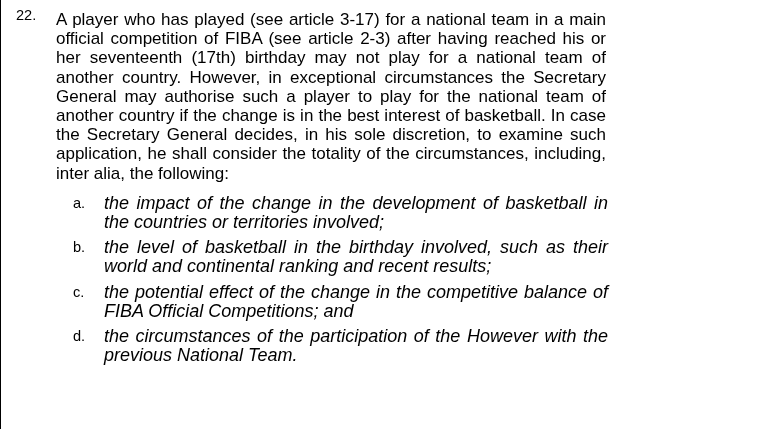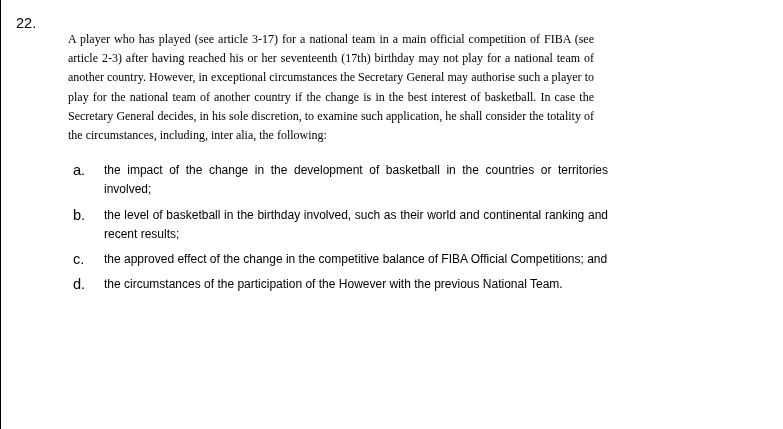--- a/index.html
+++ b/index.html
@@ -12,46 +12,45 @@
     height: 429px;
     font-family: "Liberation Sans", sans-serif;
     color: #000000;
     overflow: hidden;
   }
   .page {
     position: relative;
     width: 628px;
     height: 429px;
     box-sizing: border-box;
-    padding: 14px 18px 0 8px;
+    padding: 6px 18px 0 8px;
   }
   .clause {
     display: flex;
     align-items: flex-start;
   }
   .clause-number {
     width: 44px;
     flex: 0 0 44px;
     font-size: 14.6px;
     line-height: 19.2px;
     padding-left: 8px;
     box-sizing: border-box;
   }
   .clause-body {
     flex: 1 1 auto;
     min-width: 0;
   }
   .para {
-    font-size: 12px;
+    font-size: 17px;
     line-height: 19.2px;
     text-align: justify;
     text-justify: inter-word;
-    margin: 16px;
+    margin: 4px;
     hyphens: none;
-    font-family: Liberation Serif, serif;
   }
   .sub-list {
     margin: 11px 0 0 0;
     padding: 0;
     list-style: none;
   }
   .sub-item {
     display: flex;
     align-items: flex-start;
     margin-bottom: 6px;
@@ -63,26 +62,27 @@
     width: 52px;
     flex: 0 0 52px;
     font-size: 14.6px;
     line-height: 19.2px;
     padding-left: 21px;
     box-sizing: border-box;
   }
   .sub-text {
     flex: 1 1 auto;
     min-width: 0;
-    font-size: 12px;
+    font-size: 18px;
     line-height: 19.2px;
     text-align: justify;
     text-justify: inter-word;
     padding-right: 2px;
     box-sizing: border-box;
+    font-style: italic;
   }
   .closing {
     margin-top: 10px;
   }
   .left-rule {
     position: absolute;
     left: 0;
     top: 0;
     width: 1px;
     height: 429px;
@@ -111,21 +111,21 @@
           <span class="sub-text">the impact of the change in the development of basketball in the countries or territories involved;</span>
         </li>
 
         <li class="sub-item">
           <span class="sub-label">b.</span>
           <span class="sub-text">the level of basketball in the birthday involved, such as their world and continental ranking and recent results;</span>
         </li>
 
         <li class="sub-item">
           <span class="sub-label">c.</span>
-          <span class="sub-text">the approved effect of the change in the competitive balance of FIBA Official Competitions; and</span>
+          <span class="sub-text">the potential effect of the change in the competitive balance of FIBA Official Competitions; and</span>
         </li>
 
         <li class="sub-item">
           <span class="sub-label">d.</span>
           <span class="sub-text">the circumstances of the participation of the However with the previous National Team.</span>
         </li>
 
       </ul>
 
 

